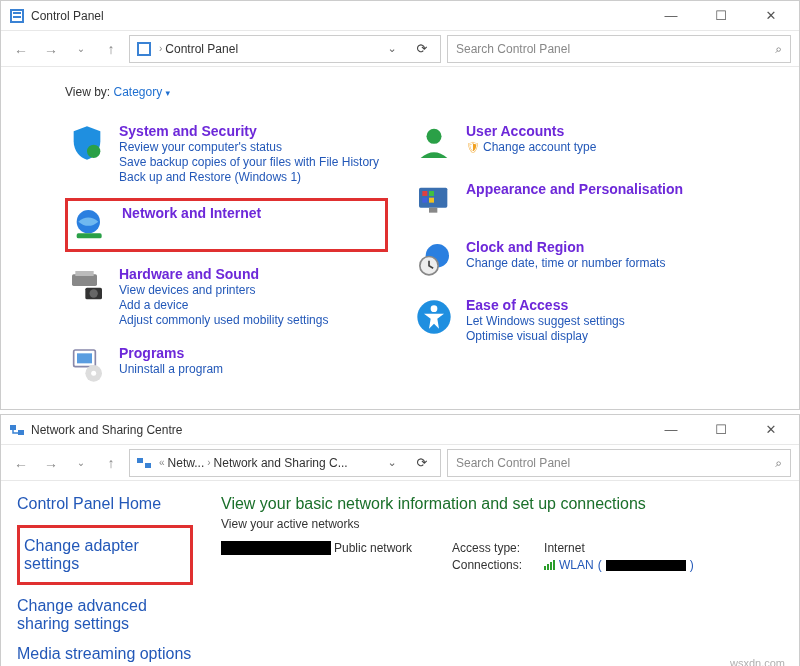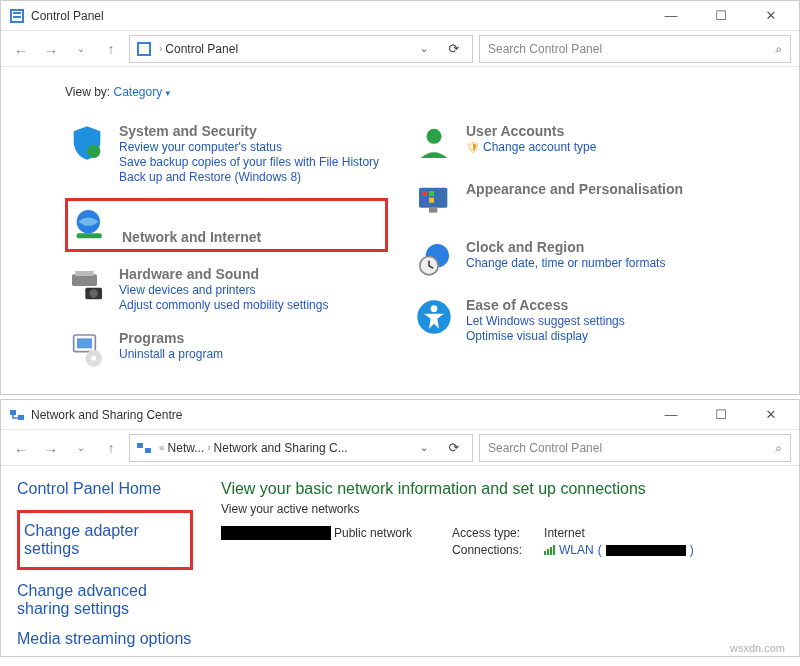--- a/index.html
+++ b/index.html
@@ -10,36 +10,36 @@
   .titlebar .title { flex: 1; font-size: 12px; color: #333; }
   .winbtns { display: flex; gap: 18px; margin-right: 4px; }
   .winbtn { width: 32px; height: 24px; display: flex; align-items: center; justify-content: center; color: #555; font-size: 13px; }
   .addrbar { display: flex; align-items: center; height: 36px; padding: 4px 8px; gap: 6px; border-bottom: 1px solid #e8e8e8; }
   .navbtn { width: 24px; height: 24px; display: flex; align-items: center; justify-content: center; color: #888; font-size: 14px; }
   .addrbox { flex: 1; display: flex; align-items: center; border: 1px solid #ccc; height: 28px; padding: 0 6px; background: #fff; }
   .addrbox .crumb-icon { width: 16px; height: 16px; margin-right: 4px; }
   .addrbox .crumb { font-size: 12px; color: #333; }
   .addrbox .sep { color: #888; margin: 0 3px; font-size: 10px; }
   .addrbox .spacer { flex: 1; }
-  .searchbox { width: 312px; display: flex; align-items: center; border: 1px solid #ccc; height: 28px; padding: 0 8px; color: #888; }
+  .searchbox { width: 344px; display: flex; align-items: center; border: 1px solid #ccc; height: 28px; padding: 0 8px; color: #888; }
   .searchbox input { border: none; outline: none; flex: 1; font-size: 12px; color: #333; }
   .searchbox input::placeholder { color: #888; }
   .content1 { padding: 18px 64px 20px 64px; }
   .heading-row { display: flex; align-items: center; }
   .heading-row h1 { color: #1a6f2a; font-size: 16px; font-weight: normal; flex: 1; }
   .viewby { font-size: 12px; color: #333; }
   .viewby .val { color: #1f6fd0; }
   .categories { display: flex; gap: 24px; margin-top: 20px; }
   .col { flex: 1; display: flex; flex-direction: column; gap: 10px; }
   .cat { display: flex; gap: 12px; padding: 4px 2px; }
   .cat .icon48 { width: 40px; height: 40px; flex-shrink: 0; }
   .cat .catbody { display: flex; flex-direction: column; gap: 1px; }
-  .cat .catlabel { color: #737373; font-size: 14px; font-weight: 600; }
+  .cat .catlabel { color: #6d28d9; font-size: 14px; font-weight: 600; }
   .cat .sublink { color: #2358b8; font-size: 12px; }
-  .hl { border: 3px solid #e03030; align-items: flex-end; }
+  .hl { border: 3px solid #e03030; }
   
   .w2-body { display: flex; }
   .sidepanel { width: 200px; padding: 14px 8px 8px 16px; display: flex; flex-direction: column; gap: 12px; font-size: 16px; }
   .sidepanel a { color: #2358b8; text-decoration: none; }
   .mainpanel { flex: 1; padding: 14px 20px 8px 20px; }
   .mainpanel h2 { color: #1a6f2a; font-size: 16px; font-weight: normal; }
   .subh { font-size: 12px; color: #333; margin-top: 4px; }
   .netrow { display: flex; align-items: flex-start; margin-top: 10px; gap: 40px; font-size: 12px; }
   .netname { display: flex; gap: 3px; }
   .blackbox { width: 110px; height: 14px; background: #000; }
@@ -110,21 +110,21 @@
       <div class="col">
         <div class="cat">
           <svg class="icon48" viewBox="0 0 48 48">
               <path d="M24 4 L40 10 V22 C40 34 32 42 24 44 C16 42 8 34 8 22 V10 Z" fill="#1f8fe0"></path>
               <circle cx="32" cy="34" r="8" fill="#2aa047"></circle>
             </svg>
           <div class="catbody">
             <span class="catlabel">System and Security</span>
             <span class="sublink">Review your computer's status</span>
             <span class="sublink">Save backup copies of your files with File History</span>
-            <span class="sublink">Back up and Restore (Windows 8)</span>
+            <span class="sublink">Back up and Restore (Windows 1)</span>
           </div>
         </div>
 
         <div class="cat hl">
           <svg class="icon48" viewBox="0 0 48 48">
               <circle cx="22" cy="20" r="14" fill="#2a7fe0"></circle>
               <path d="M10 20 Q22 10 34 20 Q22 30 10 20" fill="#6fb8f0"></path>
               <rect x="8" y="34" width="30" height="6" rx="2" fill="#2aa047"></rect>
             </svg>
           <div class="catbody">
@@ -135,20 +135,21 @@
         <div class="cat">
           <svg class="icon48" viewBox="0 0 48 48">
               <rect x="6" y="10" width="30" height="14" rx="2" fill="#888"></rect>
               <rect x="10" y="6" width="22" height="6" fill="#bbb"></rect>
               <rect x="22" y="26" width="20" height="14" rx="2" fill="#333"></rect>
               <circle cx="32" cy="33" r="5" fill="#666"></circle>
             </svg>
           <div class="catbody">
             <span class="catlabel">Hardware and Sound</span>
             <span class="sublink">View devices and printers</span>
+            <span class="sublink">Add a device</span>
             <span class="sublink">Adjust commonly used mobility settings</span>
           </div>
         </div>
 
         <div class="cat">
           <svg class="icon48" viewBox="0 0 48 48">
               <rect x="8" y="6" width="26" height="20" rx="2" fill="#fff" stroke="#88a" stroke-width="2"></rect>
               <rect x="12" y="10" width="18" height="12" fill="#5a9de0"></rect>
               <circle cx="32" cy="34" r="10" fill="#ddd"></circle>
               <circle cx="32" cy="34" r="3" fill="#fff"></circle>

